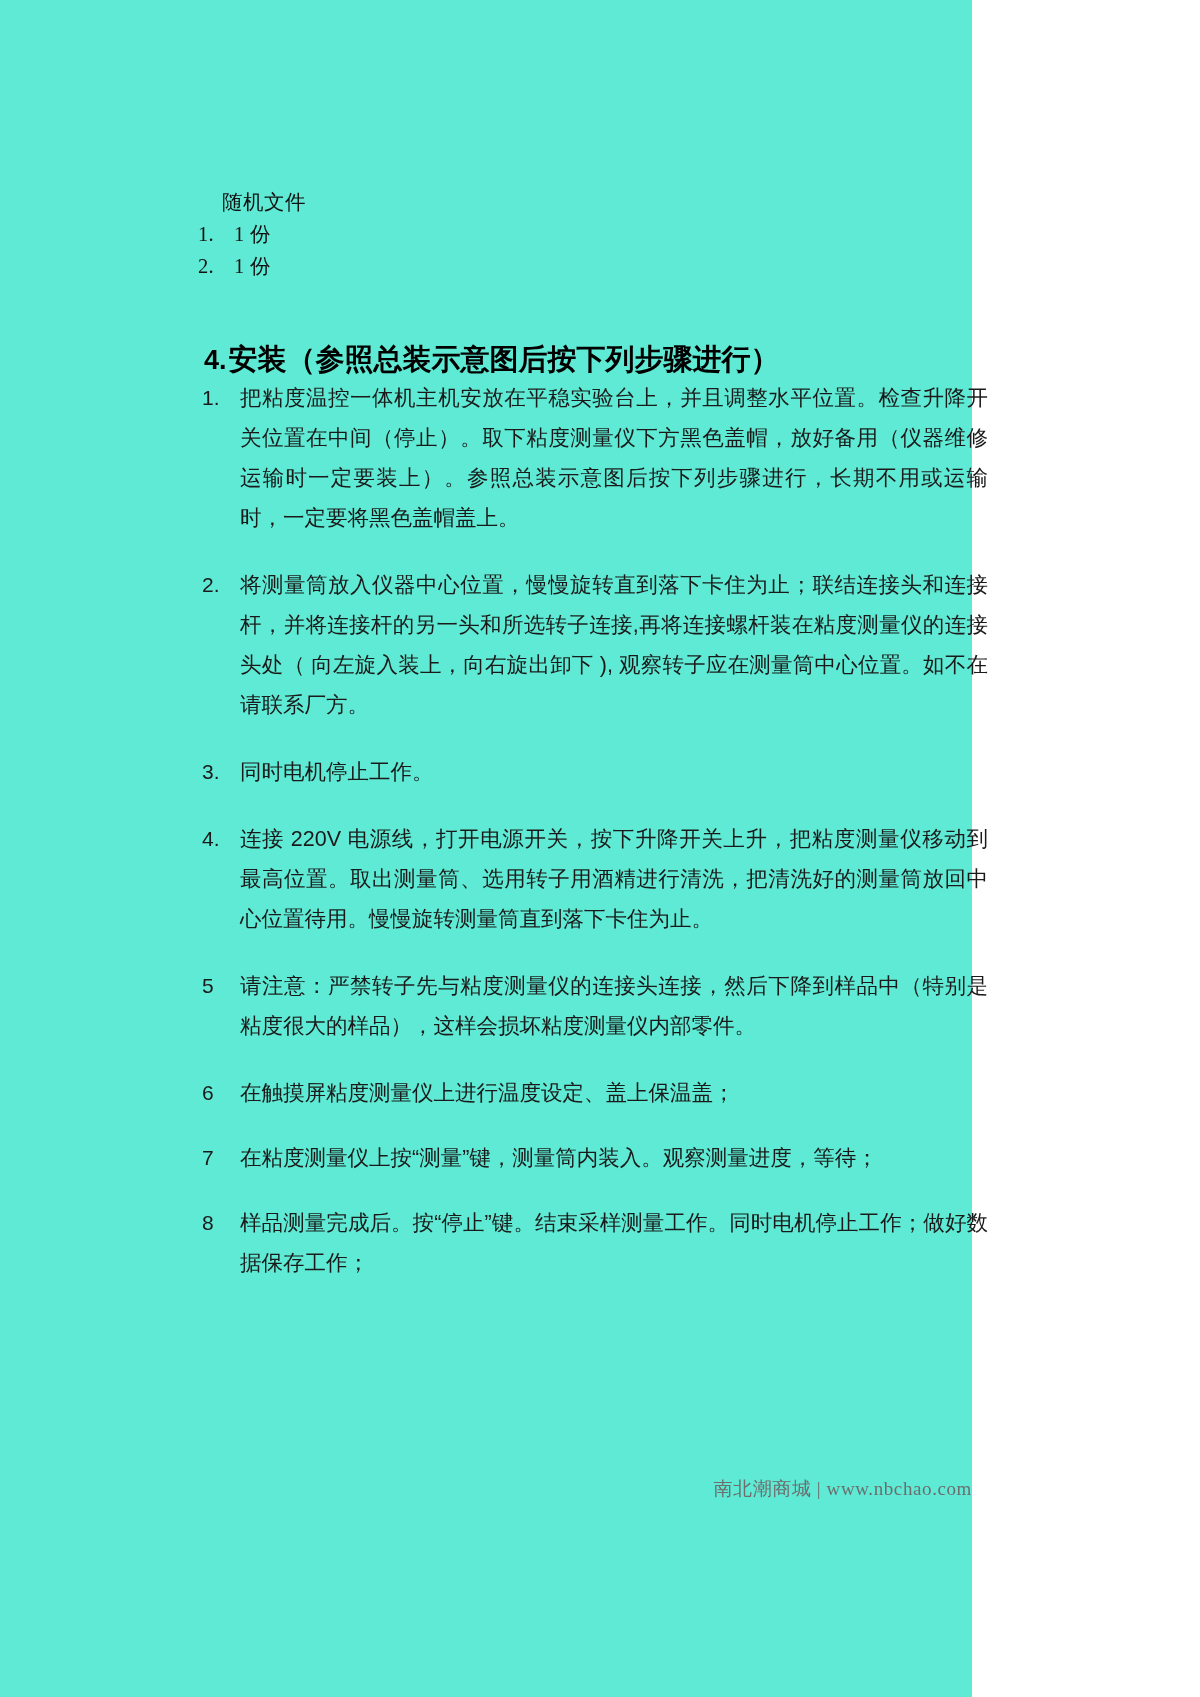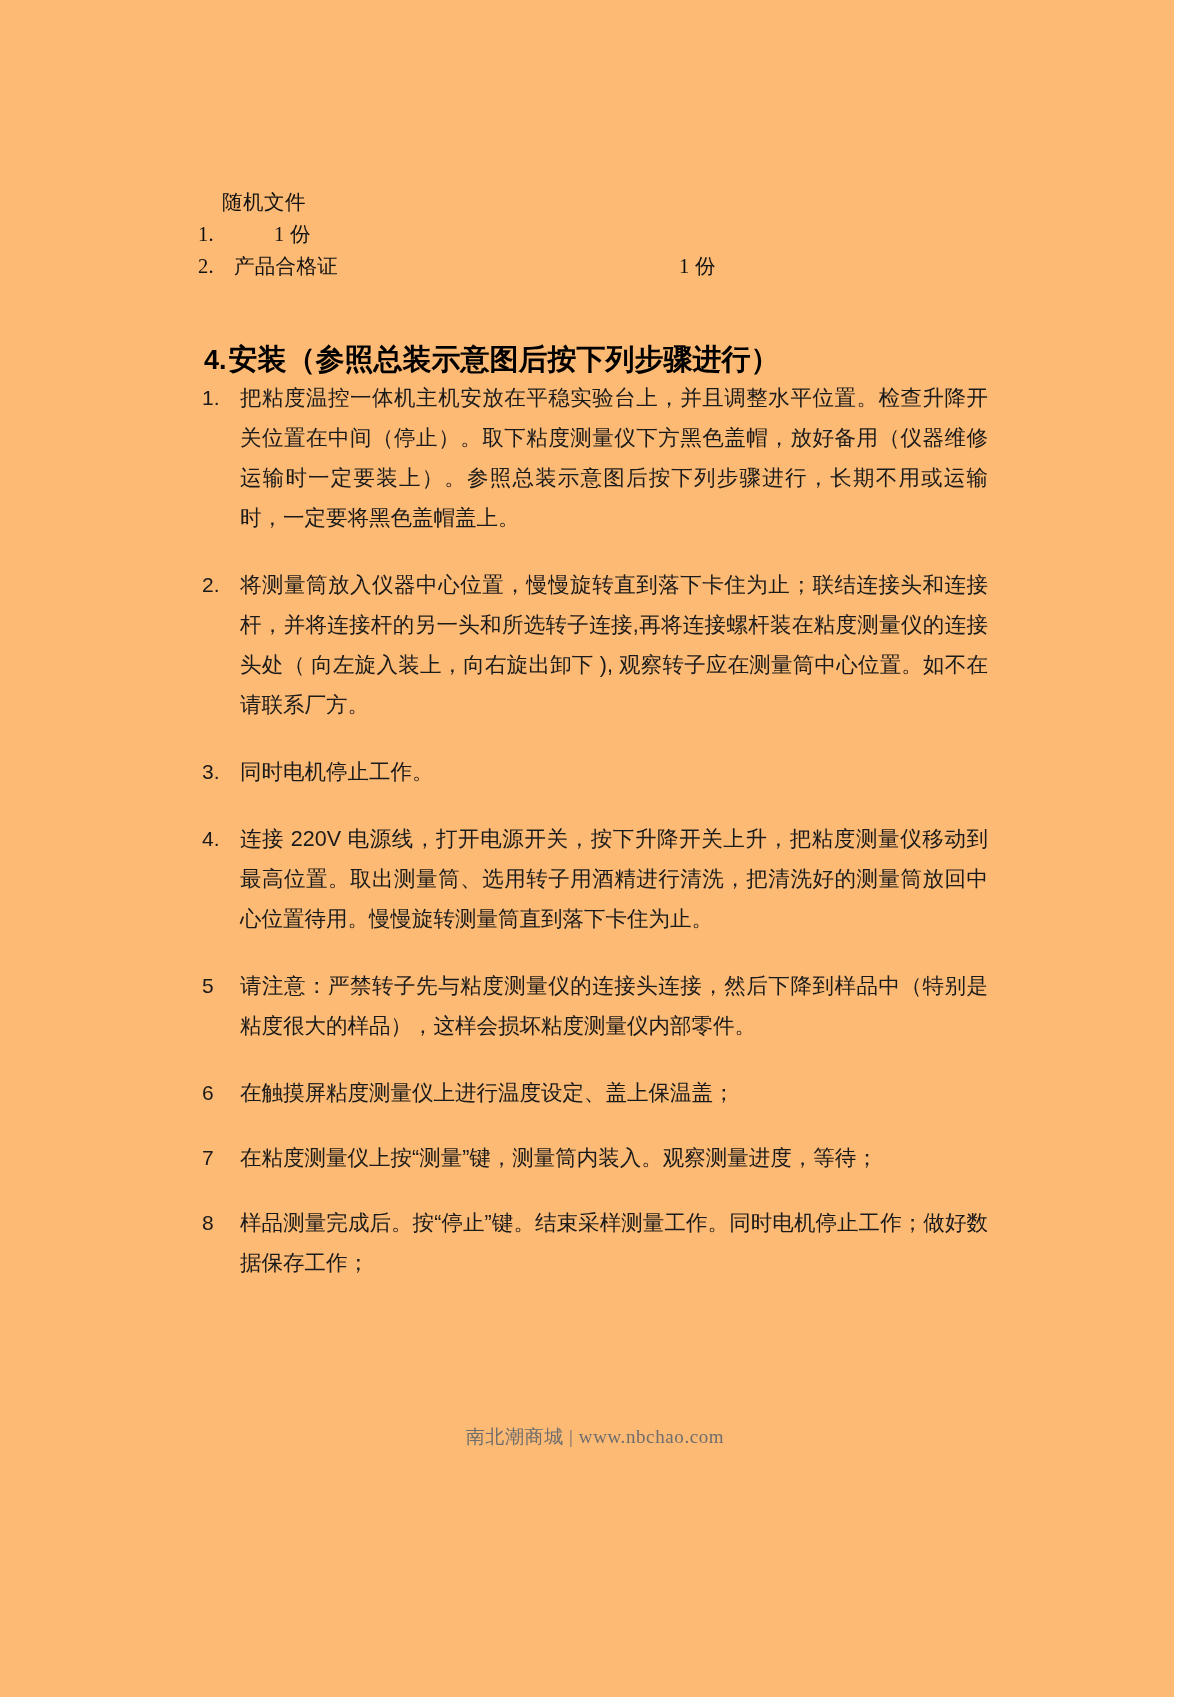--- a/index.html
+++ b/index.html
@@ -12,23 +12,23 @@
     width: 1200px;
     height: 1697px;
     font-family: "Liberation Sans", "DejaVu Sans", sans-serif;
     color: #1a1a1a;
     position: relative;
     overflow: hidden;
   }
 
   .page {
     position: relative;
-    width: 1174px;
+    width: 972px;
     height: 1697px;
-    background: #fdba74;
+    background: #5eead4;
     box-sizing: border-box;
   }
 
   
   .doc-list-top {
     position: absolute;
     left: 198px;
     top: 186px;
     width: 760px;
     font-family: "Liberation Serif", "DejaVu Serif", serif;
@@ -49,21 +49,20 @@
     width: 36px;
     flex: 0 0 36px;
     text-align: left;
   }
   .dl-text {
     flex: 0 0 405px;
     width: 405px;
   }
   .dl-qty {
     flex: 0 0 auto;
-    margin-left: 40px;
   }
 
   
   .section-heading {
     position: absolute;
     left: 204px;
     top: 314px;
     font-family: "Liberation Sans", "DejaVu Sans", sans-serif;
     font-weight: bold;
     font-size: 29px;
@@ -109,22 +108,22 @@
   }
   .step-body p.note {
   }
   .step.compact { margin-bottom: 25px; }
 
   
   .footer {
     position: absolute;
     left: 0;
     right: 0;
-    top: 1424px;
-    text-align: center;
+    top: 1476px;
+    text-align: right;
     font-family: "Liberation Serif", "DejaVu Serif", serif;
     font-size: 19px;
     color: #6d6d6d;
     letter-spacing: 0.6px;
     padding-left: 16px;
   }
 </style>
 </head>
 <body>
 
@@ -133,21 +132,20 @@
   <div class="doc-list-top">
     <div class="doc-list-title">随机文件</div>
 
     <div class="doc-list-row">
       <span class="dl-num">1.</span>
       <span class="dl-qty">1 份</span>
     </div>
 
     <div class="doc-list-row">
       <span class="dl-num">2.</span>
-      <span class="dl-text">产品合格证</span>
       <span class="dl-qty">1 份</span>
     </div>
   </div>
 
   <h2 class="section-heading">
     <span class="sh-num">4.</span><span>安装（参照总装示意图后按下列步骤进行）</span>
   </h2>
 
   <div class="steps">
 

